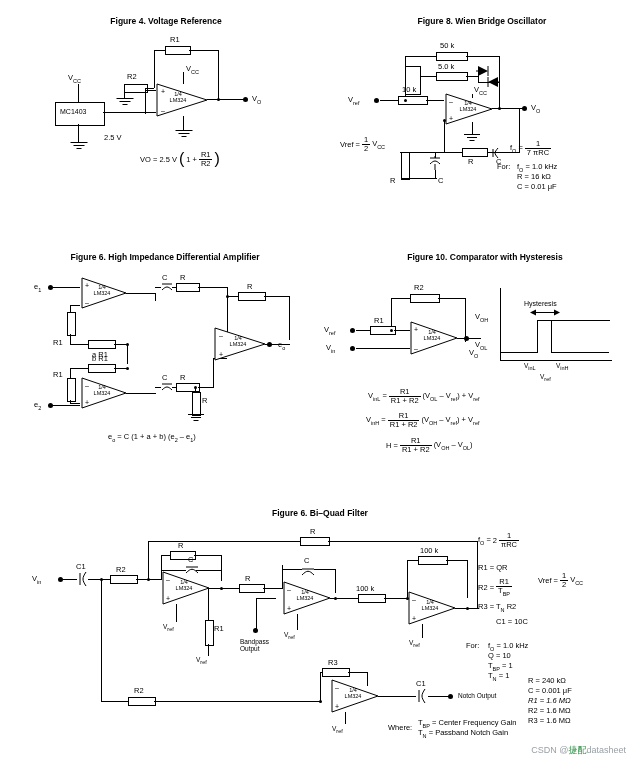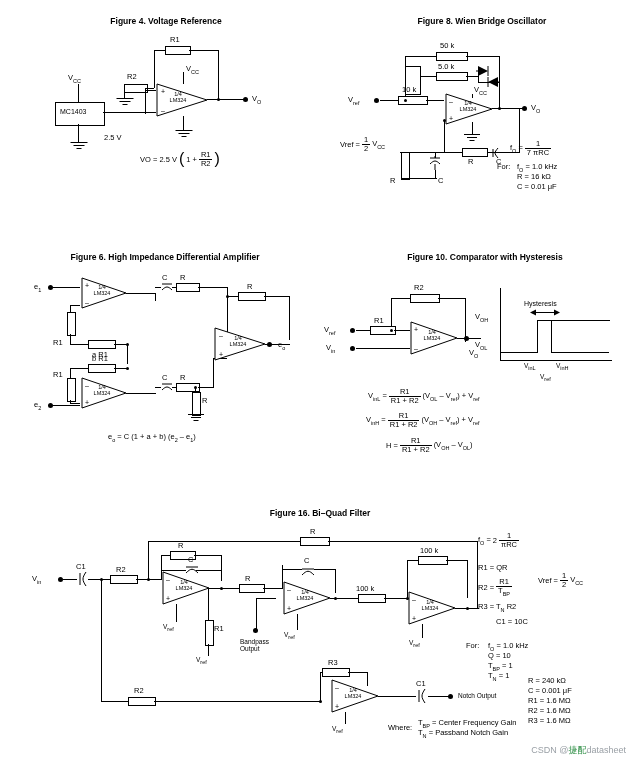--- a/index.html
+++ b/index.html
@@ -422,21 +422,21 @@
   <div class="eq" style="left:386px;top:437px;">
     <span>H =</span>
     <span class="frac">
       <span class="n">R1</span>
       <span class="d">R1 + R2</span>
     </span>
     <span>(V<span class="sub">OH</span> – V<span class="sub">OL</span>)</span>
   </div>
 </div>
 
-<div class="fig-title" style="left:240px;top:508px;width:160px;">Figure 16. Bi–Quad Filter</div>
+<div class="fig-title" style="left:240px;top:508px;width:160px;">Figure 6. Bi–Quad Filter</div>
 
 <div>
 
   <div class="node" style="left:58px;top:577px;"></div>
   <div class="lbl" style="left:32px;top:574px;">V<span class="sub">in</span></div>
   <div class="wire h" style="left:63px;top:579px;width:14px;"></div>
 
   <div class="cap-v" style="left:77px;top:572px;width:14px;height:14px;">
     <svg width="14" height="16" viewBox="0 0 14 16">
       <path d="M3 1 L3 13" stroke="#000" stroke-width="1"></path>
@@ -622,21 +622,21 @@
   </div>
 
   <div class="lbl" style="left:466px;top:641px;">For:</div>
   <div class="lbl" style="left:488px;top:641px;">f<span class="sub">O</span> = 1.0 kHz</div>
   <div class="lbl" style="left:488px;top:651px;">Q = 10</div>
   <div class="lbl" style="left:488px;top:661px;">T<span class="sub">BP</span> = 1</div>
   <div class="lbl" style="left:488px;top:671px;">T<span class="sub">N</span> = 1</div>
 
   <div class="lbl" style="left:528px;top:676px;">R   = 240 kΩ</div>
   <div class="lbl" style="left:528px;top:686px;">C   = 0.001 μF</div>
-  <div class="lbl" style="left:528px;top:696px;">R1 = 1.6 MΩ</div>
+  <div class="lbl" style="left:528px;top:696px;font-style:italic;">R1 = 1.6 MΩ</div>
   <div class="lbl" style="left:528px;top:706px;">R2 = 1.6 MΩ</div>
   <div class="lbl" style="left:528px;top:716px;">R3 = 1.6 MΩ</div>
 
   <div class="lbl" style="left:388px;top:723px;">Where:</div>
   <div class="lbl" style="left:418px;top:718px;">T<span class="sub">BP</span> = Center Frequency Gain</div>
   <div class="lbl" style="left:418px;top:728px;">T<span class="sub">N</span>  = Passband Notch Gain</div>
 </div>
 
 <div class="wm">
   <span>CSDN @</span><span class="g">捷配</span><span>datasheet</span>

